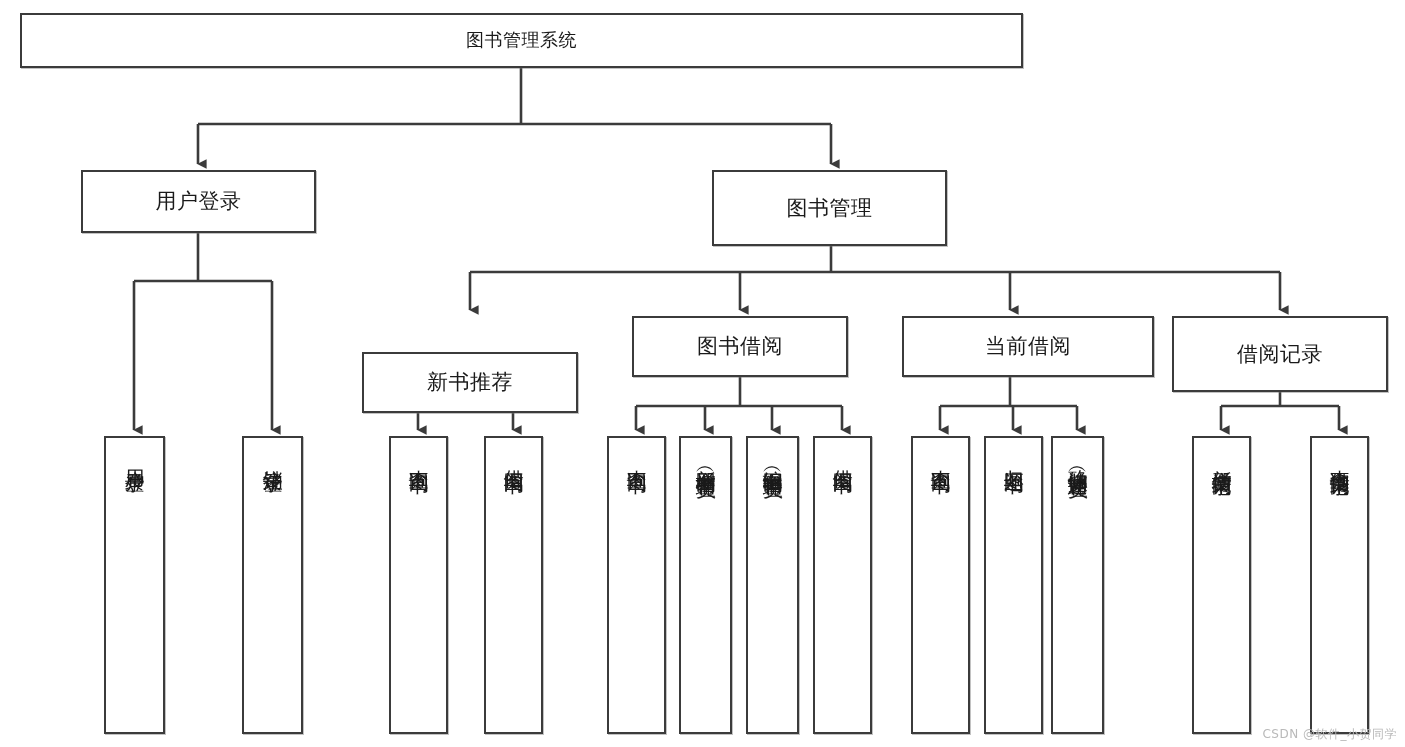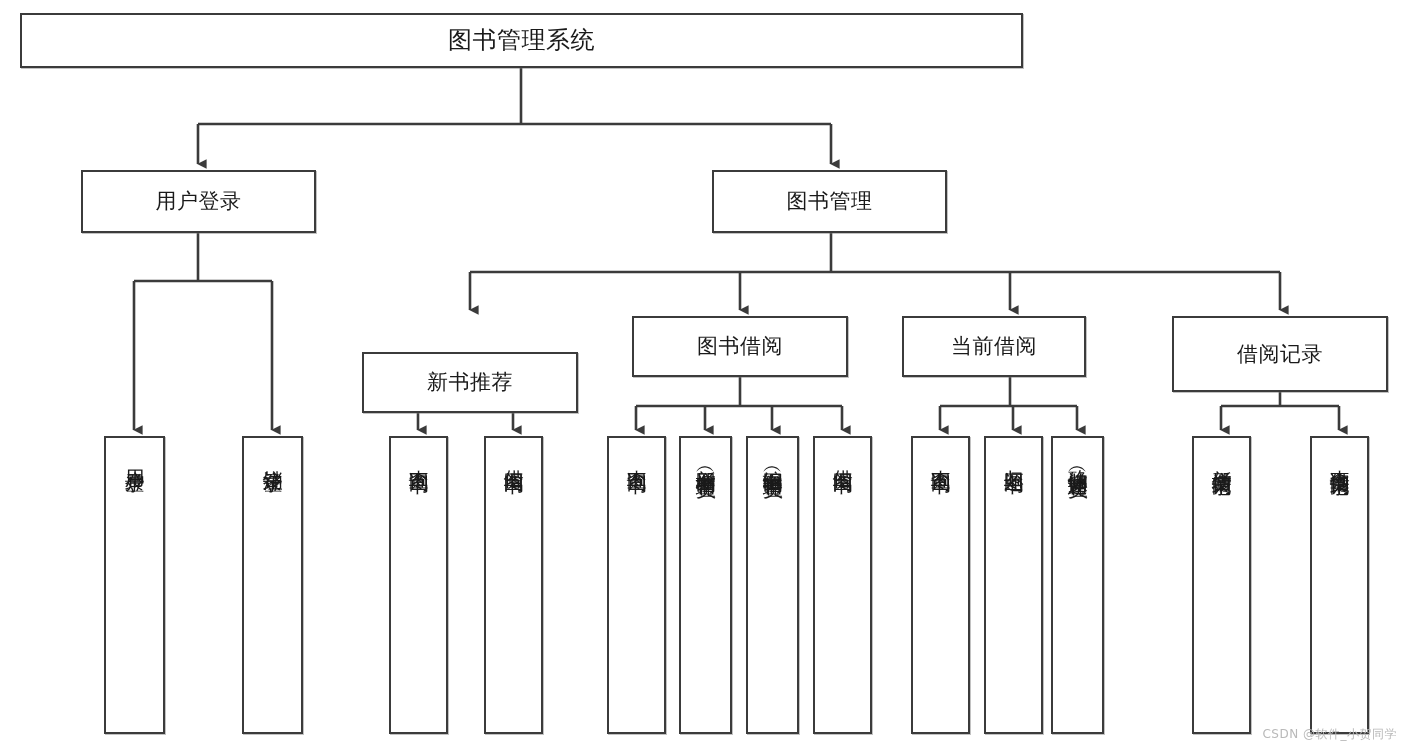--- a/index.html
+++ b/index.html
@@ -40,21 +40,21 @@
     display: block;
     text-align: center;
     line-height: 1.15;
     letter-spacing: 0.5px;
   }
   
   .node.h .label {
     font-size: 21px;
     writing-mode: horizontal-tb;
   }
-  .node.root .label { font-size: 24px; }
+  .node.root .label { font-size: 18px; }
   
   .node.v {
     align-items: flex-start;
     padding-top: 16px;
   }
   .node.v .label {
     writing-mode: vertical-rl;
     text-orientation: upright;
     font-size: 20px;
     line-height: 1.18;
@@ -126,31 +126,31 @@
     </g>
   </svg>
 
   <div class="node h root" style="left:20px; top:13px; width:1003px; height:55px;">
     <span class="label">图书管理系统</span>
   </div>
 
   <div class="node h" style="left:81px; top:170px; width:235px; height:63px;">
     <span class="label">用户登录</span>
   </div>
-  <div class="node h" style="left:712px; top:170px; width:235px; height:63px;">
+  <div class="node h" style="left:712px; top:170px; width:235px; height:76px;">
     <span class="label">图书管理</span>
   </div>
 
   <div class="node h" style="left:362px; top:316px; width:216px; height:61px;margin-top:36px;">
     <span class="label">新书推荐</span>
   </div>
   <div class="node h" style="left:632px; top:316px; width:216px; height:61px;">
     <span class="label">图书借阅</span>
   </div>
-  <div class="node h" style="left:902px; top:316px; width:184px; height:61px;">
+  <div class="node h" style="left:902px; top:316px; width:252px; height:61px;">
     <span class="label">当前借阅</span>
   </div>
   <div class="node h" style="left:1172px; top:316px; width:216px; height:76px;">
     <span class="label">借阅记录</span>
   </div>
 
   <div class="node v" style="left:104px; top:436px; width:61px; height:298px;">
     <span class="label">用户登录</span>
   </div>
   <div class="node v" style="left:242px; top:436px; width:61px; height:298px;">

